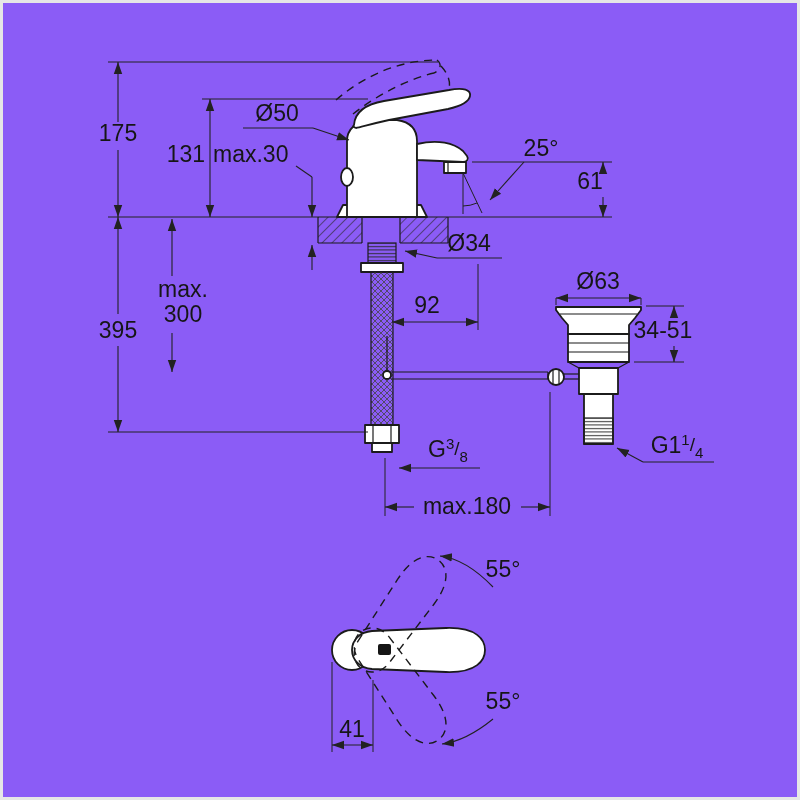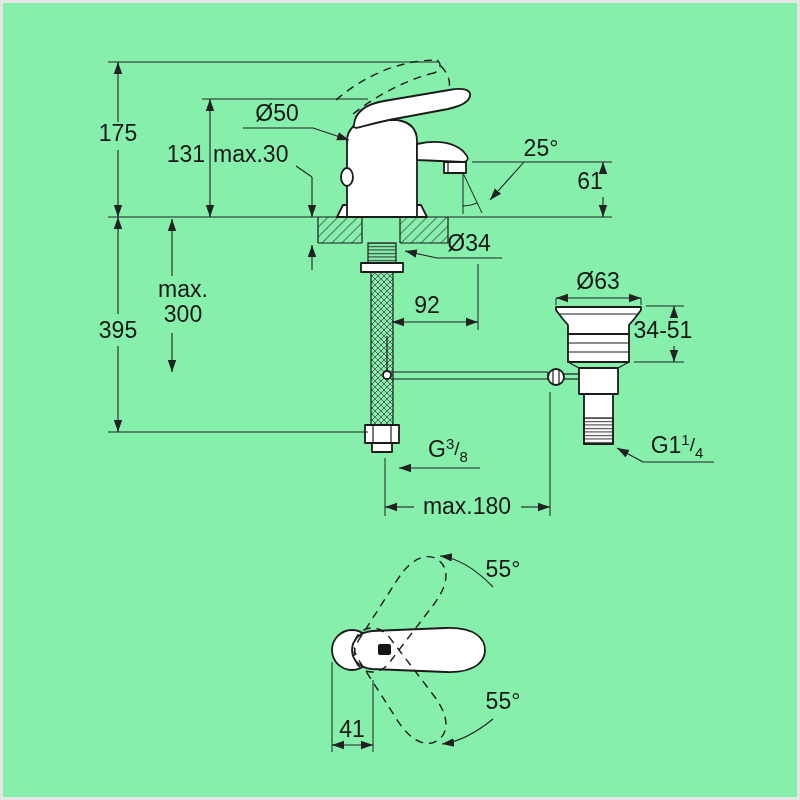--- a/index.html
+++ b/index.html
@@ -1,16 +1,16 @@
 <!DOCTYPE html>
 <html><head>
 <meta charset="utf-8">
 <style>
   html,body{margin:0;padding:0;background:#ffffff;}
-  .wrap{width:800px;height:800px;position:relative;background:#86efac;overflow:hidden;}
+  .wrap{width:800px;height:800px;position:relative;background:#8b5cf6;overflow:hidden;}
   svg{display:block;}
   .dim-text{font-family:"Liberation Sans","DejaVu Sans",sans-serif;font-size:23px;fill:#161616;}
   .sup{font-size:15px;}
   .slash{font-size:19px;}
   .outline{fill:#ffffff;stroke:#1b1b1b;stroke-width:1.8;stroke-linejoin:round;}
   .thin{fill:none;stroke:#1b1b1b;stroke-width:1.2;}
   .dashed{fill:none;stroke:#1b1b1b;stroke-width:1.4;stroke-dasharray:8 6;}
   .dimline{stroke:#222222;stroke-width:1.1;fill:none;}
   .extline{stroke:#222222;stroke-width:1;fill:none;}
 </style>

